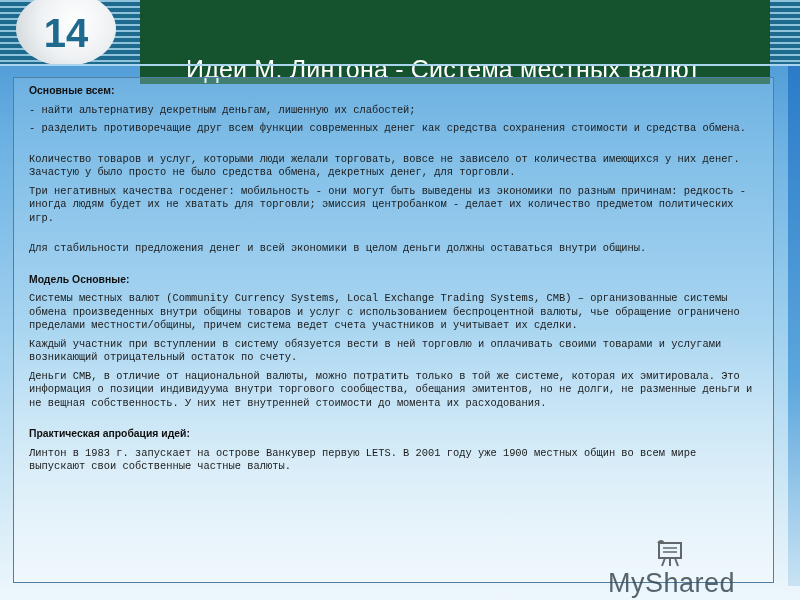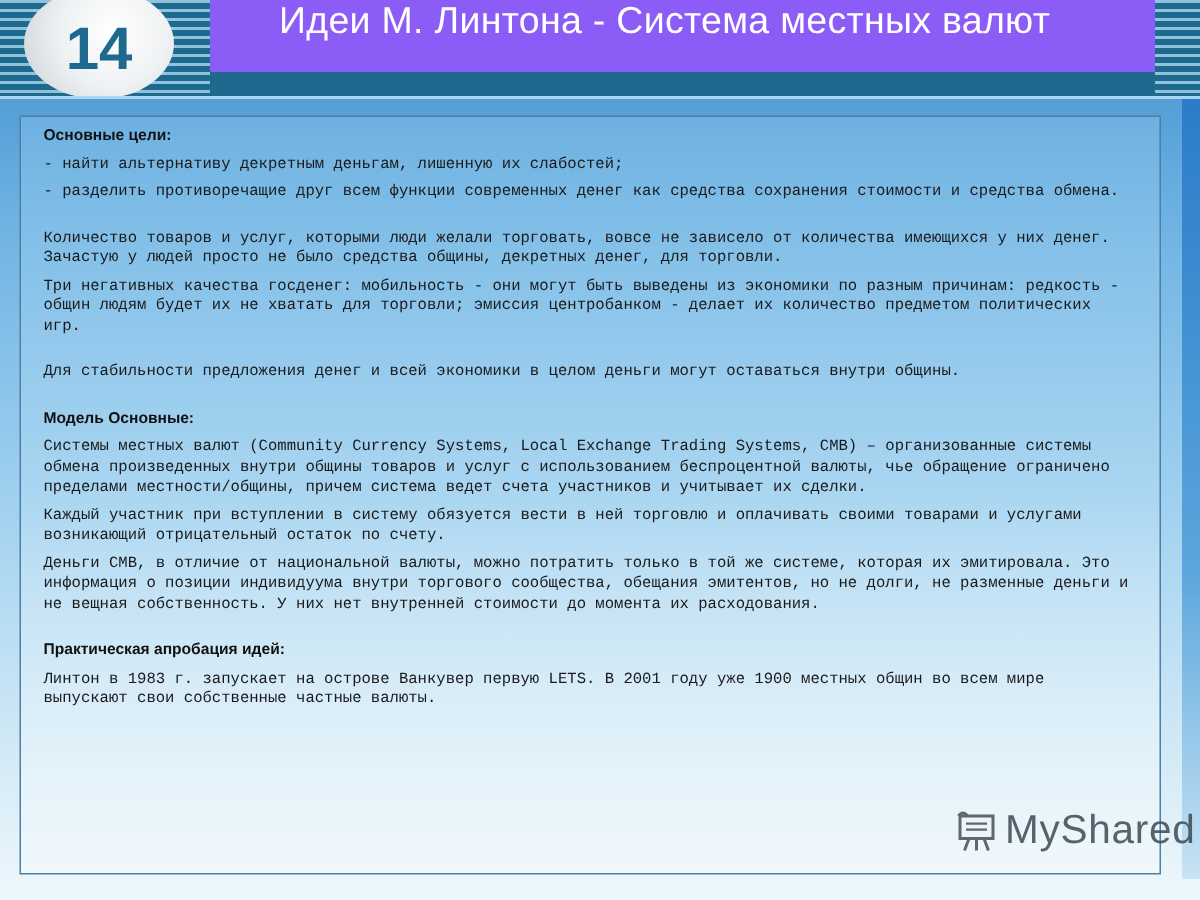--- a/index.html
+++ b/index.html
@@ -22,22 +22,22 @@
   .num-circle {
     position:absolute; left:16px; top:-8px; width:100px; height:74px;
     border-radius:50%;
     background: radial-gradient(circle at 60% 40%, #ffffff 0%, #eef1f3 50%, #c7ced3 100%);
     display:flex; align-items:center; justify-content:center;
   }
   .num-circle span {
     font-weight:bold; font-size:40px; color:#1e6a8f; margin-top:8px;
   }
   .title {
-    position:absolute; left:140px; top:0; right:30px; height:48px;
-    background:#8b5cf6; display:flex; align-items:flex-start;
+    position:absolute; left:140px; top:0; right:30px; height:84px;
+    background:#14532d; display:flex; align-items:flex-end;
   }
   .title span {
     color:#ffffff; font-size:25px; margin-left:46px; letter-spacing:0.2px;
   }
   .header-line {
     position:absolute; left:0; top:64px; width:800px; height:2px; background:#a9d6ee;
   }
   .right-bar {
     position:absolute; right:0; top:66px; width:12px; height:520px;
     background: linear-gradient(180deg, #2b7bc8 0%, #5aa6dd 60%, #c9e3f3 100%);
@@ -46,22 +46,22 @@
     position:absolute; left:13px; top:77px; width:761px; height:506px;
     border:1px solid #4f7fa4; box-sizing:border-box;
     background: linear-gradient(180deg, rgba(150,205,238,0.35) 0%, rgba(190,225,245,0.35) 50%, rgba(240,248,252,0.85) 100%);
     padding:6px 15px 0 15px;
     font-size:10.4px; color:#1a1a1a; line-height:13.5px;
   }
   .sec-title { font-weight:bold; margin:0 0 6px 0; color:#111; }
   .para { margin:0 0 5px 0;font-family:Liberation Mono, monospace; }
   .gap { height:12px; }
   .watermark {
-    position:absolute; left:636px; top:538px; display:flex; align-items:center;
-    color:#4a4f52; opacity:0.85;
+    position:absolute; left:608px; top:538px; display:flex; align-items:center;
+    color:#4a4f52; opacity:0.85;flex-direction:column;
   }
   .watermark .wm-text { font-size:27px; letter-spacing:0.5px; color:#3c4a52; }
   .watermark svg { margin-right:4px; }
 </style>
 </head>
 <body>
 
 <div class="header">
   <div class="stripes left"></div>
   <div class="stripes mid"></div>
@@ -71,32 +71,32 @@
   <div class="stripes right"></div>
   <div class="num-circle">
     <span>14</span>
   </div>
 </div>
 <div class="header-line"></div>
 <div class="right-bar"></div>
 
 <div class="content">
   <div>
-    <p class="sec-title">Основные цели:</p>
+    <p class="sec-title">Основные всем:</p>
     <p class="para">- найти альтернативу декретным деньгам, лишенную их слабостей;</p>
     <p class="para">- разделить противоречащие друг всем функции современных денег как средства сохранения стоимости и средства обмена.</p>
   </div>
   <div class="gap"></div>
   <div>
-    <p class="para">Количество товаров и услуг, которыми люди желали торговать,  вовсе не зависело от количества имеющихся у них денег. Зачастую у людей просто не было средства общины, декретных денег, для торговли.</p>
-    <p class="para">Три негативных качества госденег: мобильность - они могут быть выведены из экономики по разным причинам: редкость  - общин людям будет их не хватать для торговли;  эмиссия центробанком - делает их количество предметом политических игр.</p>
+    <p class="para">Количество товаров и услуг, которыми люди желали торговать,  вовсе не зависело от количества имеющихся у них денег. Зачастую у было просто не было средства обмена, декретных денег, для торговли.</p>
+    <p class="para">Три негативных качества госденег: мобильность - они могут быть выведены из экономики по разным причинам: редкость  - иногда людям будет их не хватать для торговли;  эмиссия центробанком - делает их количество предметом политических игр.</p>
   </div>
   <div class="gap"></div>
   <div>
-    <p class="para">Для стабильности предложения денег и всей экономики в целом деньги могут оставаться внутри общины.</p>
+    <p class="para">Для стабильности предложения денег и всей экономики в целом деньги должны оставаться внутри общины.</p>
   </div>
   <div class="gap"></div>
   <div>
     <p class="sec-title">Модель Основные:</p>
     <p class="para">Системы местных валют (Community Currency Systems, Local Exchange Trading Systems, CMB) – организованные системы обмена произведенных внутри общины товаров и услуг с использованием беспроцентной валюты, чье обращение ограничено пределами местности/общины, причем система ведет счета участников и учитывает их сделки.</p>
     <p class="para">Каждый участник при вступлении в систему обязуется вести в ней торговлю и оплачивать своими товарами  и услугами возникающий отрицательный остаток по счету.</p>
     <p class="para">Деньги СМВ, в отличие от национальной валюты, можно потратить только в той же системе, которая их эмитировала. Это информация о позиции индивидуума внутри торгового сообщества, обещания эмитентов, но не долги, не разменные деньги и не вещная собственность. У них нет внутренней стоимости до момента их расходования.</p>
   </div>
   <div class="gap"></div>
   <div>

